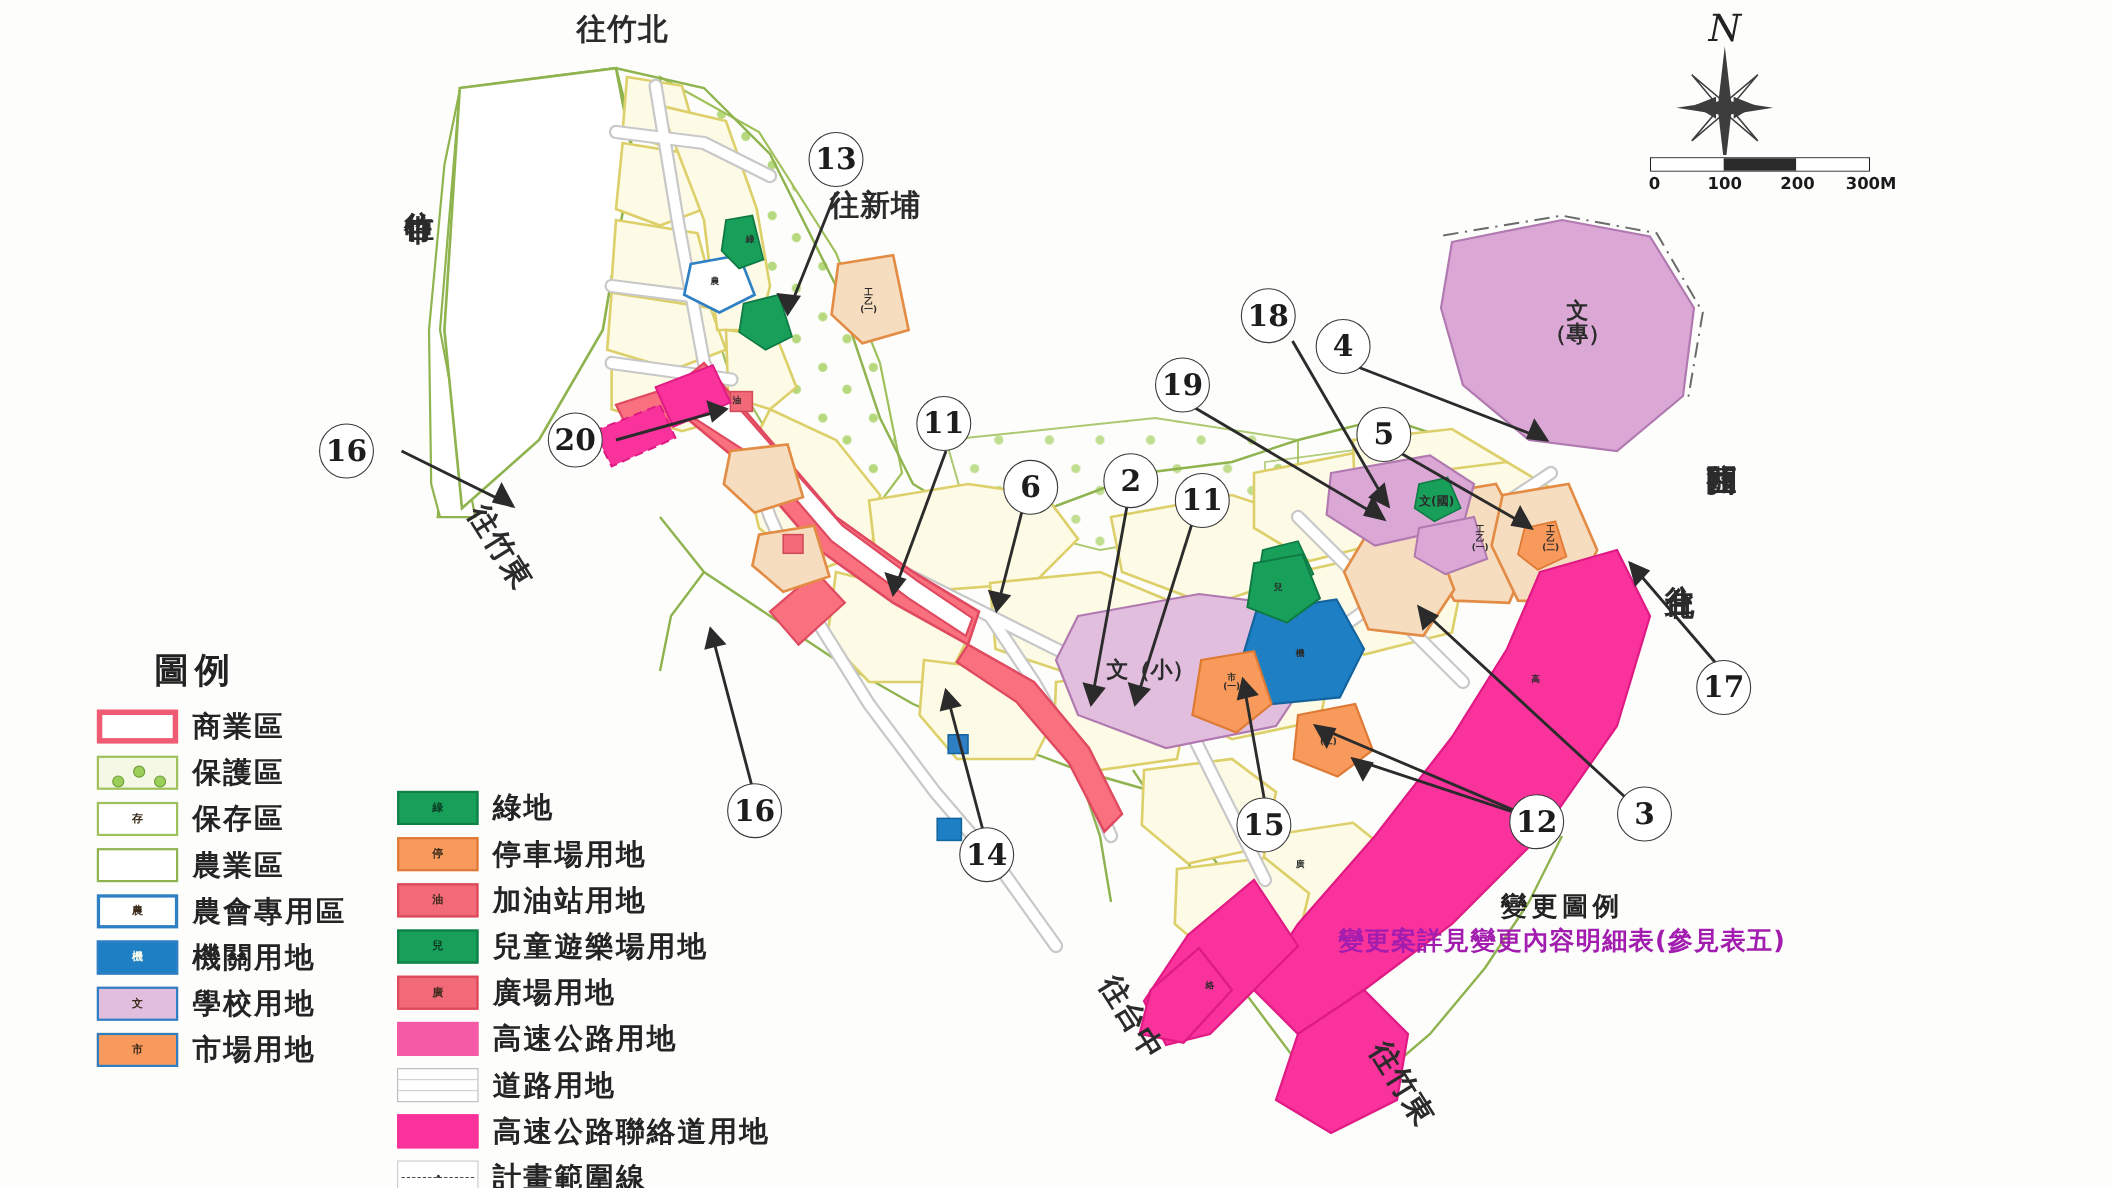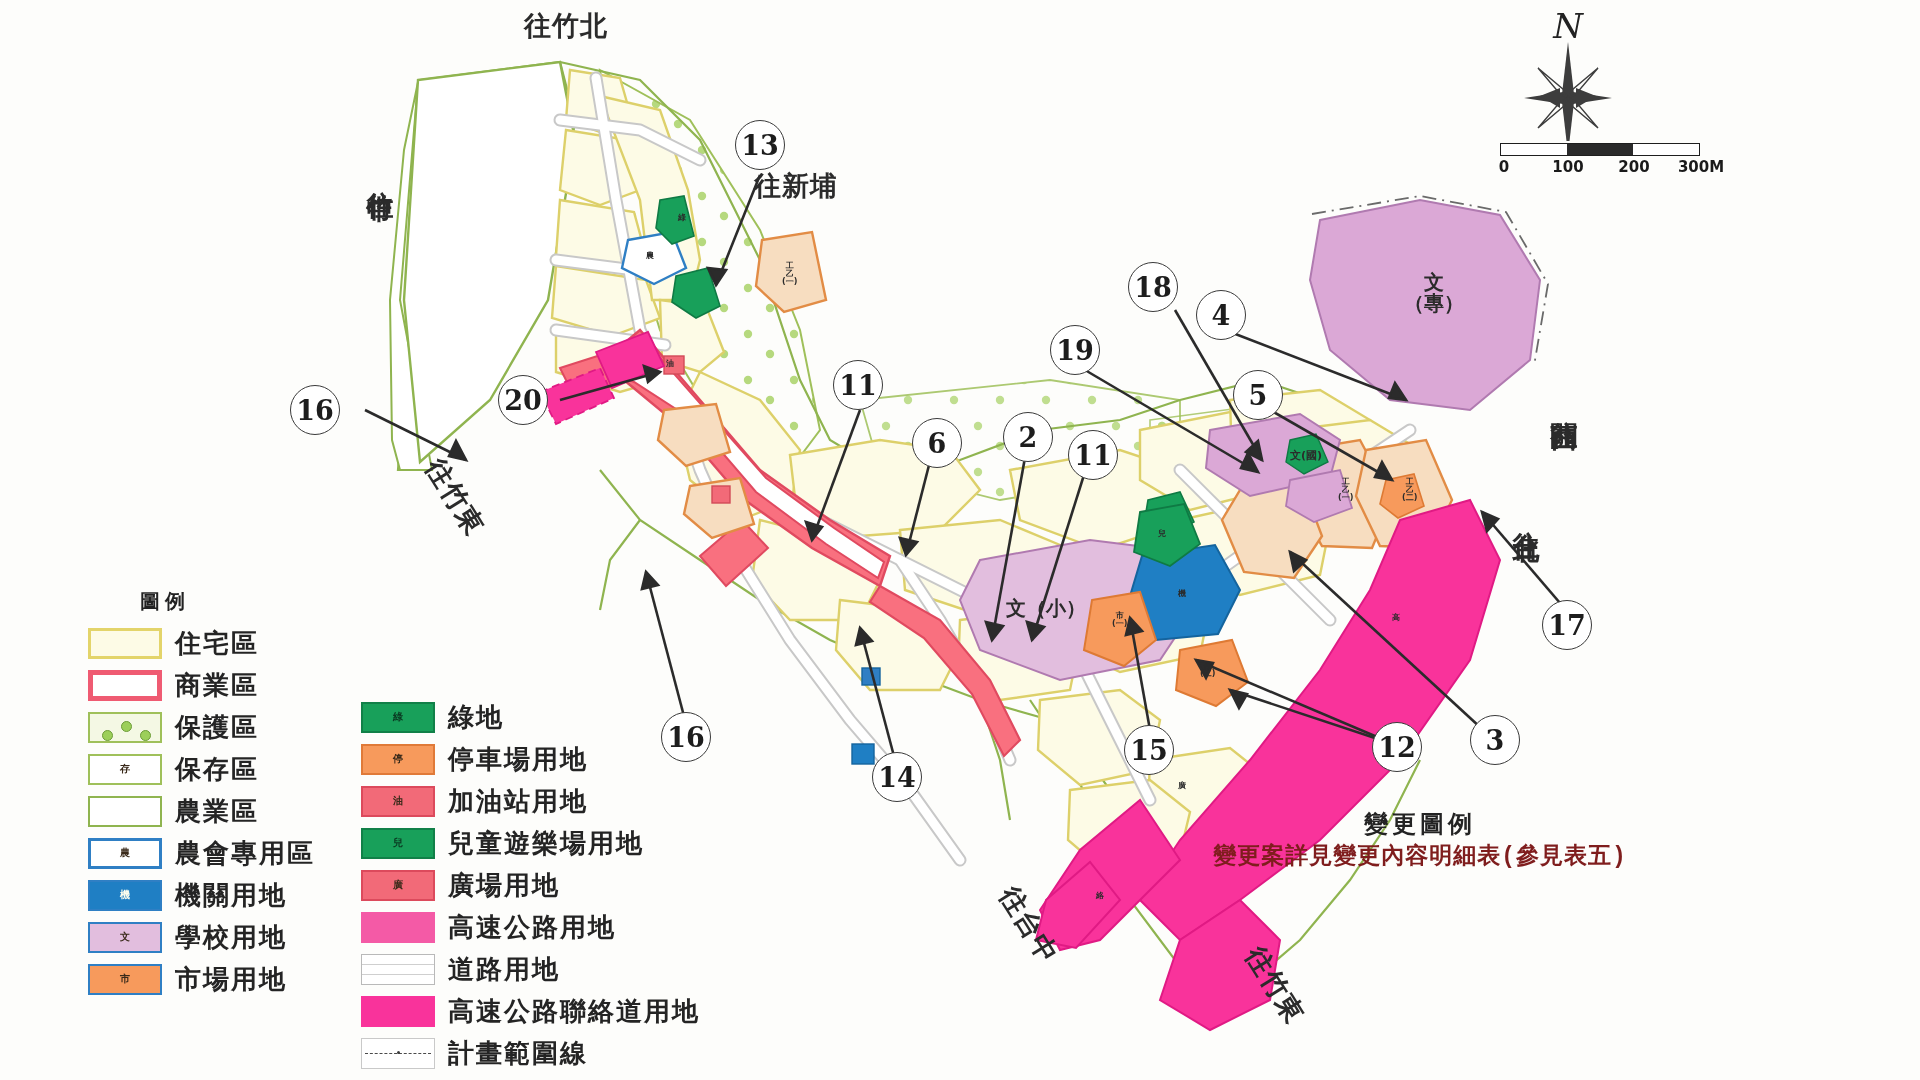--- a/index.html
+++ b/index.html
@@ -56,21 +56,21 @@
   .sb-light{background:#fff;}
   #scaleticks{position:relative;height:20px;margin-top:2px;}
   #scaleticks span{
     position:absolute;top:0;font-size:15px;font-weight:700;color:#1a1a1a;
     font-family:"DejaVu Sans","Liberation Sans",sans-serif;transform:translateX(-50%);
   }
 
   
   #legend{position:absolute;left:88px;top:588px;width:770px;}
   #legend-title{
-    font-size:20px;font-weight:700;color:#222;letter-spacing:5px;
+    font-size:32px;font-weight:700;color:#222;letter-spacing:5px;
     margin-left:52px;margin-bottom:9px;
   }
   .legend-cols{display:flex;gap:16px;}
   .legend-col{display:flex;flex-direction:column;gap:4px;}
   .legend-row{display:flex;align-items:center;gap:13px;height:38px;}
   .swatch{
     width:74px;height:31px;box-sizing:border-box;
     display:flex;align-items:center;justify-content:center;
     font-size:10px;font-weight:700;color:#3a2a1a;position:relative;
   }
@@ -93,21 +93,21 @@
     border-top:1.6px dashed #4a4a4a;
   }
   .sw-boundary:after{
     content:"";position:absolute;left:48%;top:42%;width:3px;height:3px;
     background:#3a3a3a;border-radius:50%;
   }
 
   
   #changenote{position:absolute;left:1160px;top:808px;width:520px;text-align:center;}
   #changenote .cn-title{font-size:24px;font-weight:700;color:#232323;letter-spacing:4px;}
-  #changenote .cn-body{font-size:23px;font-weight:600;color:#7f1d1d;letter-spacing:1px;white-space:nowrap;font-family:Liberation Mono, monospace;}
+  #changenote .cn-body{font-size:23px;font-weight:600;color:#a21caf;letter-spacing:1px;white-space:nowrap;}
 </style>
 </head>
 <body>
 
 <div id="stage">
 
   <svg id="mapsvg" viewBox="0 0 1920 1080">
     <defs>
       <pattern id="conservationDots" width="46" height="46" patternUnits="userSpaceOnUse">
         <circle cx="12" cy="12" r="4.2" fill="#b6d97e"></circle>
@@ -415,24 +415,20 @@
       <span style="left:201px;">300M</span>
     </div>
   </div>
 
   <div id="legend">
     <div id="legend-title">圖例</div>
     <div class="legend-cols">
 
       <div class="legend-col">
 
-        <div class="legend-row">
-          <div class="swatch" style="background:#fdfbe6;border:3px solid #e3d46a;"></div>
-          <div class="legend-text">住宅區</div>
-        </div>
 
         <div class="legend-row">
           <div class="swatch" style="background:#ffffff;border:5px solid #ef5b72;"></div>
           <div class="legend-text">商業區</div>
         </div>
 
 
         <div class="legend-row">
           <div class="swatch" style="background:#f4f8e4;border:2.4px solid #9fc05a;">
             <span class="dot" style="left:12px;top:16px;"></span>

